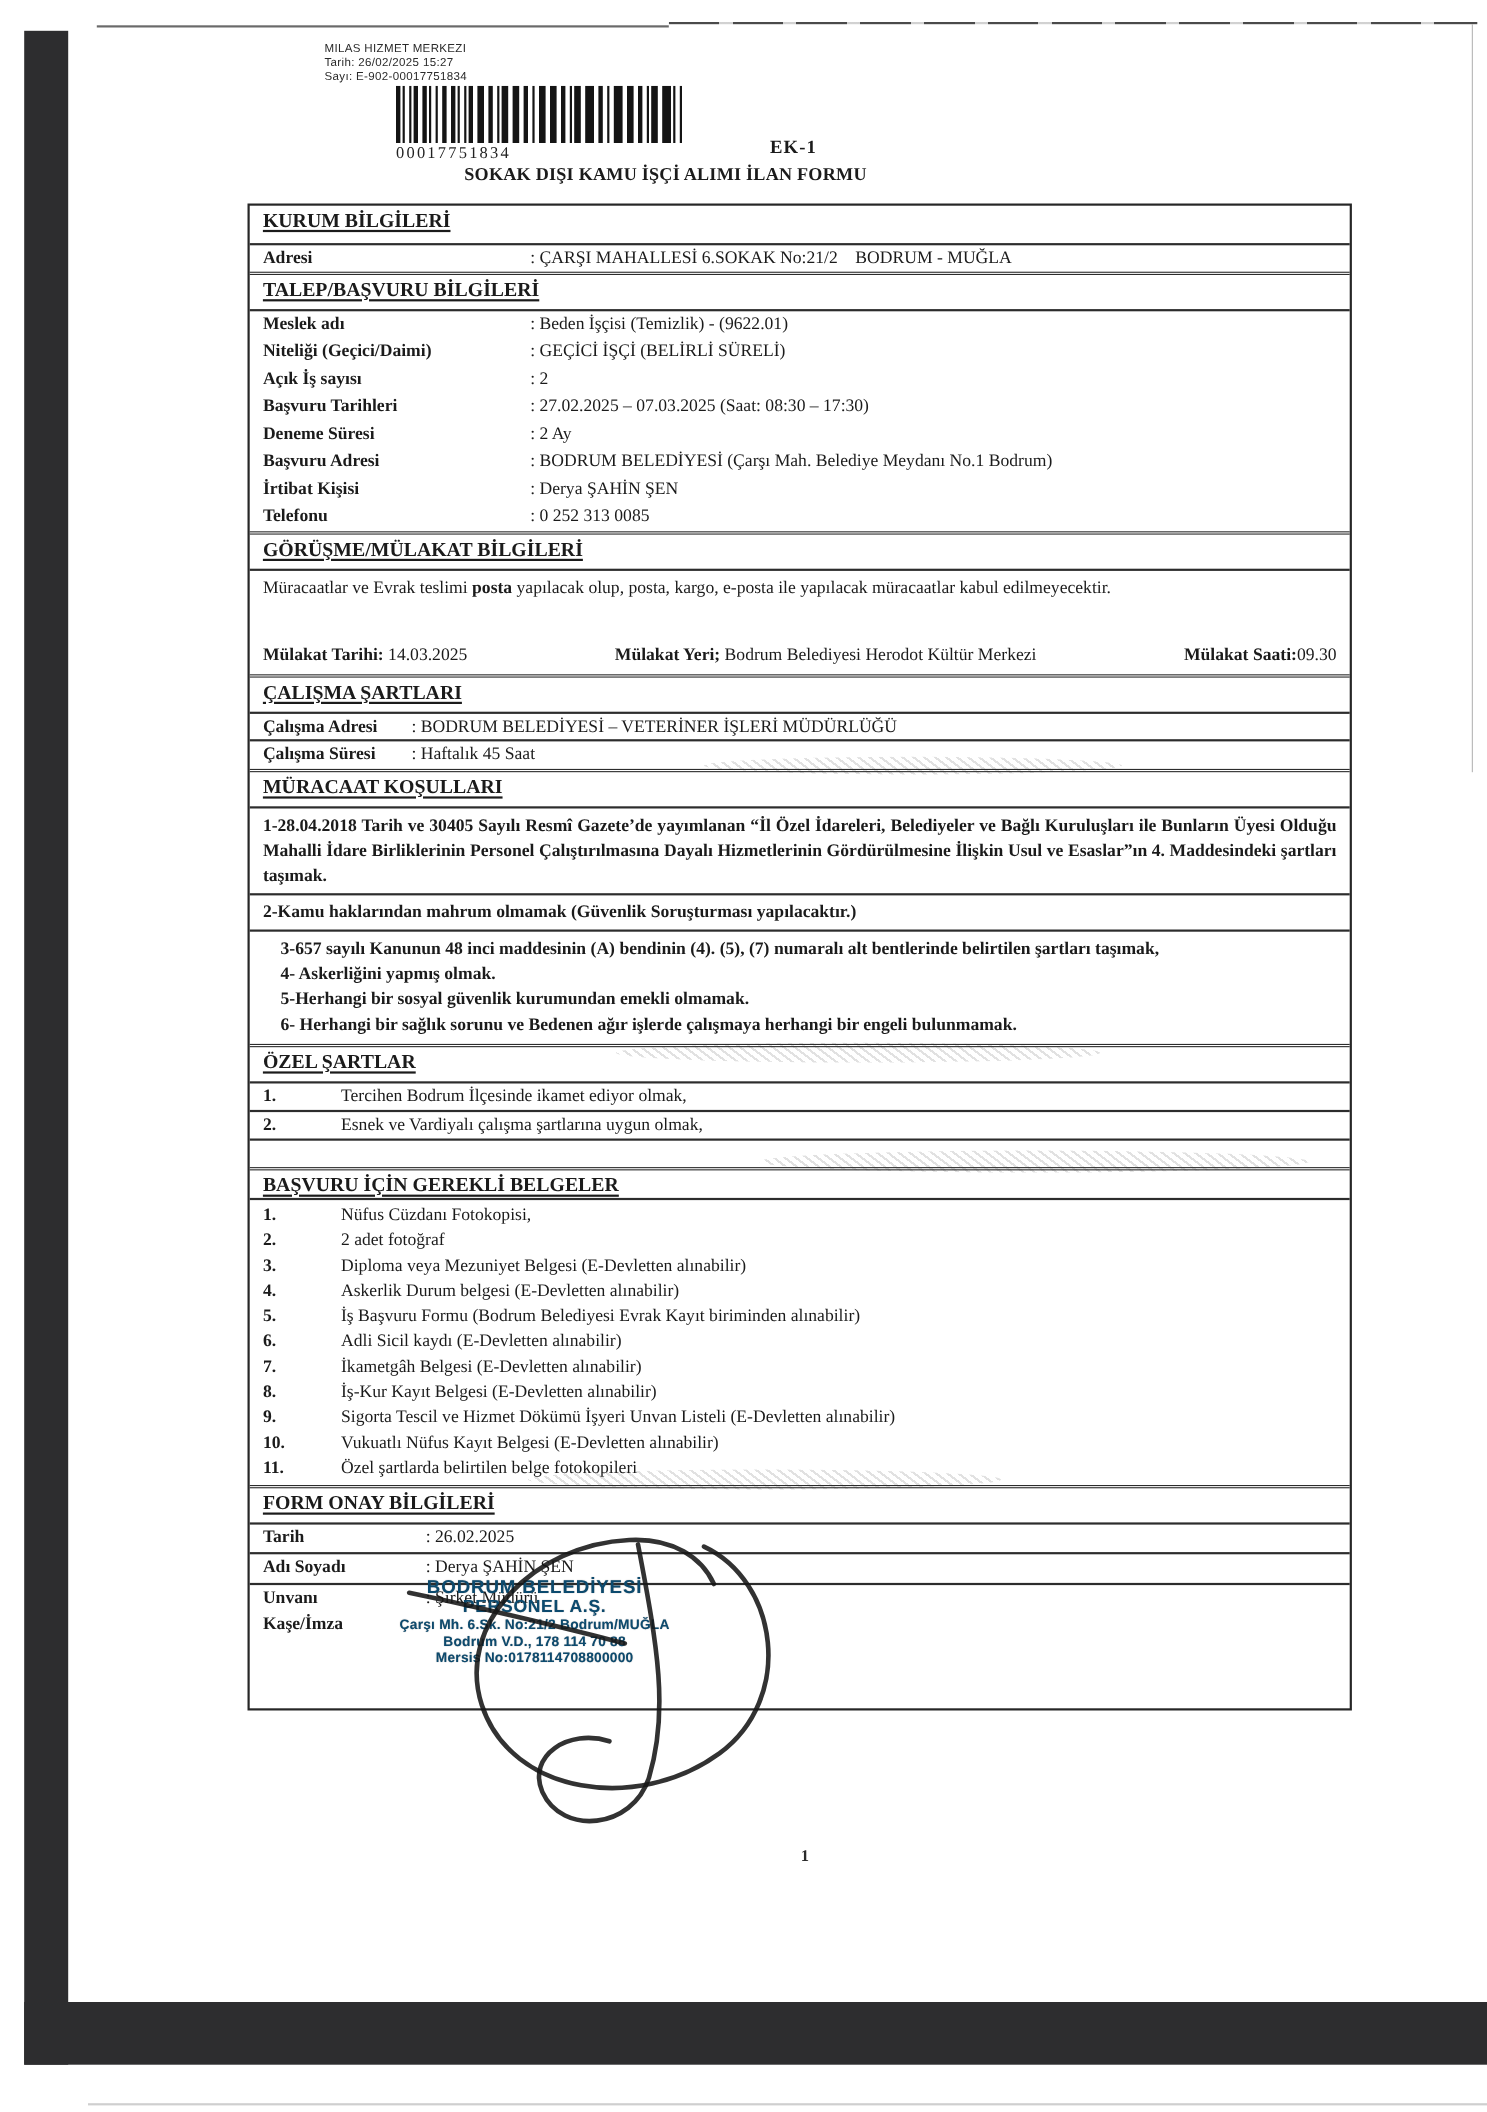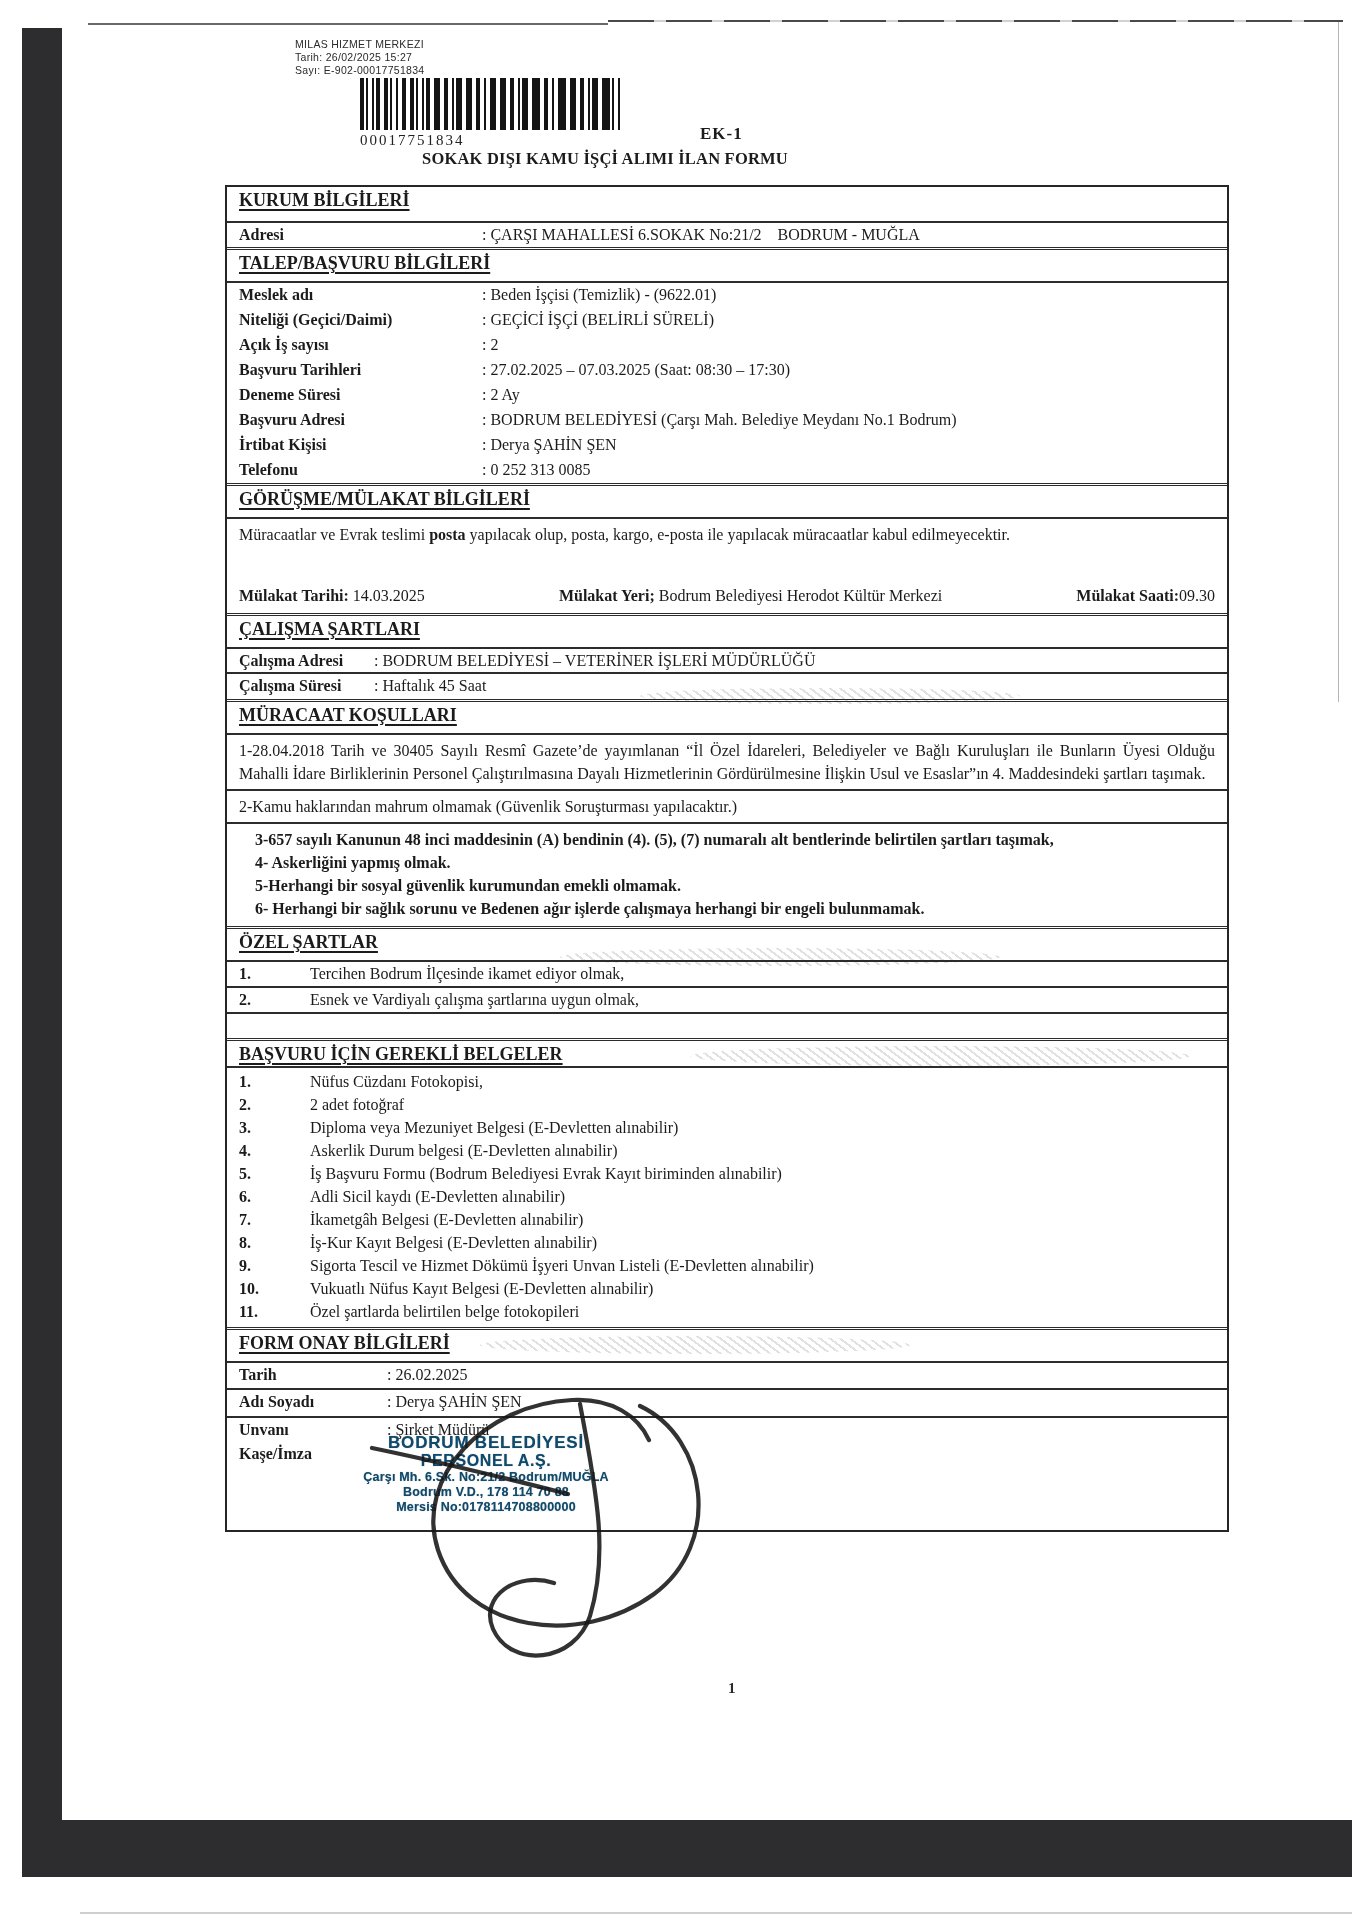--- a/index.html
+++ b/index.html
@@ -40,21 +40,21 @@
   .h24{height:24px}.h25{height:25px}.h27{height:27px}.h28{height:28px}.h88{height:88px}
   .lbl{font-weight:bold;flex:none;}
   .w243{width:243px}.w135{width:135px}.w148{width:148px}
   .val{white-space:pre-wrap;}
   .bb{border-bottom:2px solid #2c2c2c;}
 
   .para{padding:5px 12px 0;font-size:16px;line-height:22px;text-align:justify;}
   .mline{display:flex;justify-content:space-between;padding:2px 12px 6px;font-size:16px;line-height:22px;margin-top:37px;}
   .mline span{white-space:pre;}
 
-  .mitem{padding:4px 12px;font-size:16px;line-height:23px;font-weight:normal;text-align:justify;}
+  .mitem{padding:4px 12px;font-size:16px;line-height:23px;font-weight:bold;text-align:justify;}
   .mgroup{padding:4px 12px 6px;}
   .mgroup div{font-size:16px;line-height:23px;font-weight:bold;text-align:justify;margin-left:16px;}
 
   .orow{display:flex;height:26px;font-size:16px;line-height:24px;}
   .onum{width:83px;padding-left:12px;font-weight:bold;flex:none;}
 
   .blist{padding:3px 0;}
   .brow{display:flex;height:23px;font-size:16px;line-height:22px;}
   .bnum{width:83px;padding-left:12px;font-weight:bold;flex:none;}
 

